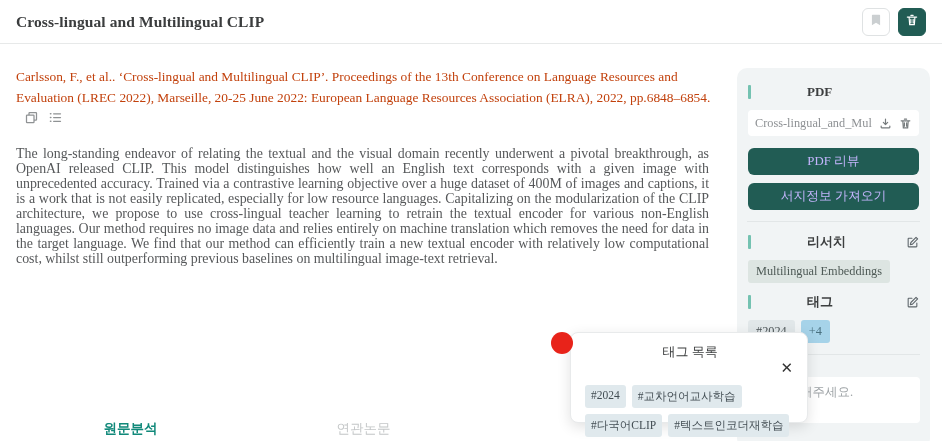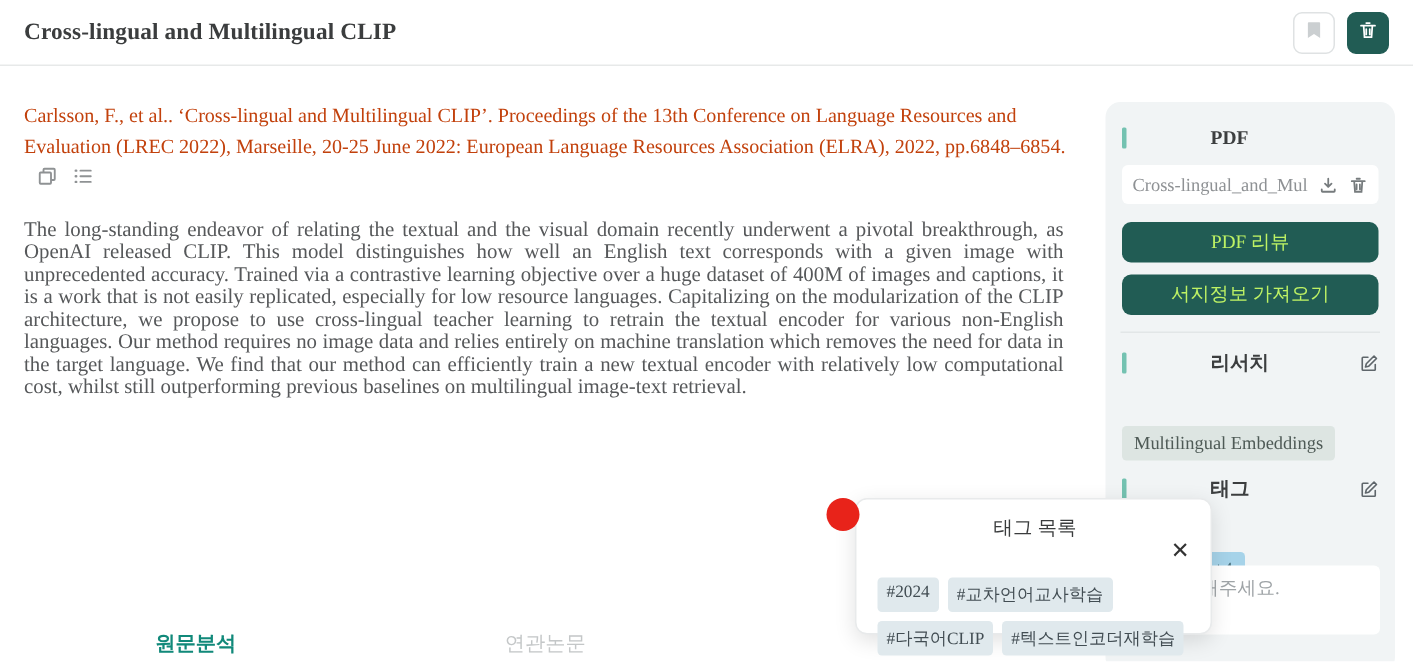--- a/index.html
+++ b/index.html
@@ -38,28 +38,28 @@
   .sec-hd { display:flex; align-items:center; gap:8px; height:16px; margin-bottom:10px; }
   .accent { width:3px; height:14px; background:#74c2b1; border-radius:1px; }
   .sec-label { font-size:13px; font-weight:600; color:#3c3e3f;padding-left:48px; }
   .sec-edit { margin-left:auto; background:none; border:none; padding:0; cursor:pointer; line-height:0; }
 
   .file-row { height:26px; background:#fff; border-radius:4px; display:flex; align-items:center;
               padding:0 7px; gap:7px; margin-bottom:12px; cursor:default; }
   .file-name { flex:1; font-size:12.3px; color:#8e9194; white-space:nowrap; overflow:hidden; }
   .file-row button { background:none; border:none; padding:0; cursor:pointer; line-height:0; }
 
-  .teal-btn { display:block; width:100%; height:27px; margin-bottom:8px; background:#215c54; color:#bef264;
+  .teal-btn { display:block; width:100%; height:27px; margin-bottom:8px; background:#215c54; color:#c4b5fd;
               border:none; border-radius:6px; font-size:12.8px; font-family:inherit; cursor:pointer; }
 
   .divider { height:1px; background:#e2e6e7; margin:11px -1px 12px -1px; }
 
   .chip-row { display:flex; flex-wrap:wrap; gap:6px; margin-bottom:11px; }
   .chip { display:inline-block; font-size:12.3px; padding:4px 8px; border-radius:3px;
-          background:#e1e7e9; color:#4b5356; cursor:default;margin-top:24px; }
+          background:#e1e7e9; color:#4b5356; cursor:default; }
   .chip.green { background:#dde5e2; color:#4e5a56; }
   .chip.blue { background:#a6d3e9; color:#49707f; cursor:pointer; }
 
   .memo-box { position:absolute; left:11px; top:309px; width:172px; height:46px; background:#fff;
               border-radius:4px; cursor:text; }
   .memo-ph { position:absolute; left:52px; top:7px; font-size:12.5px; color:#9fa4a7; }
 
   
   .popup { position:absolute; left:570px; top:332px; width:238px; height:91px; background:#fff;
            border:1px solid #e8eaeb; border-radius:8px; box-shadow:0 4px 14px rgba(0,0,0,.12); z-index:5; }

